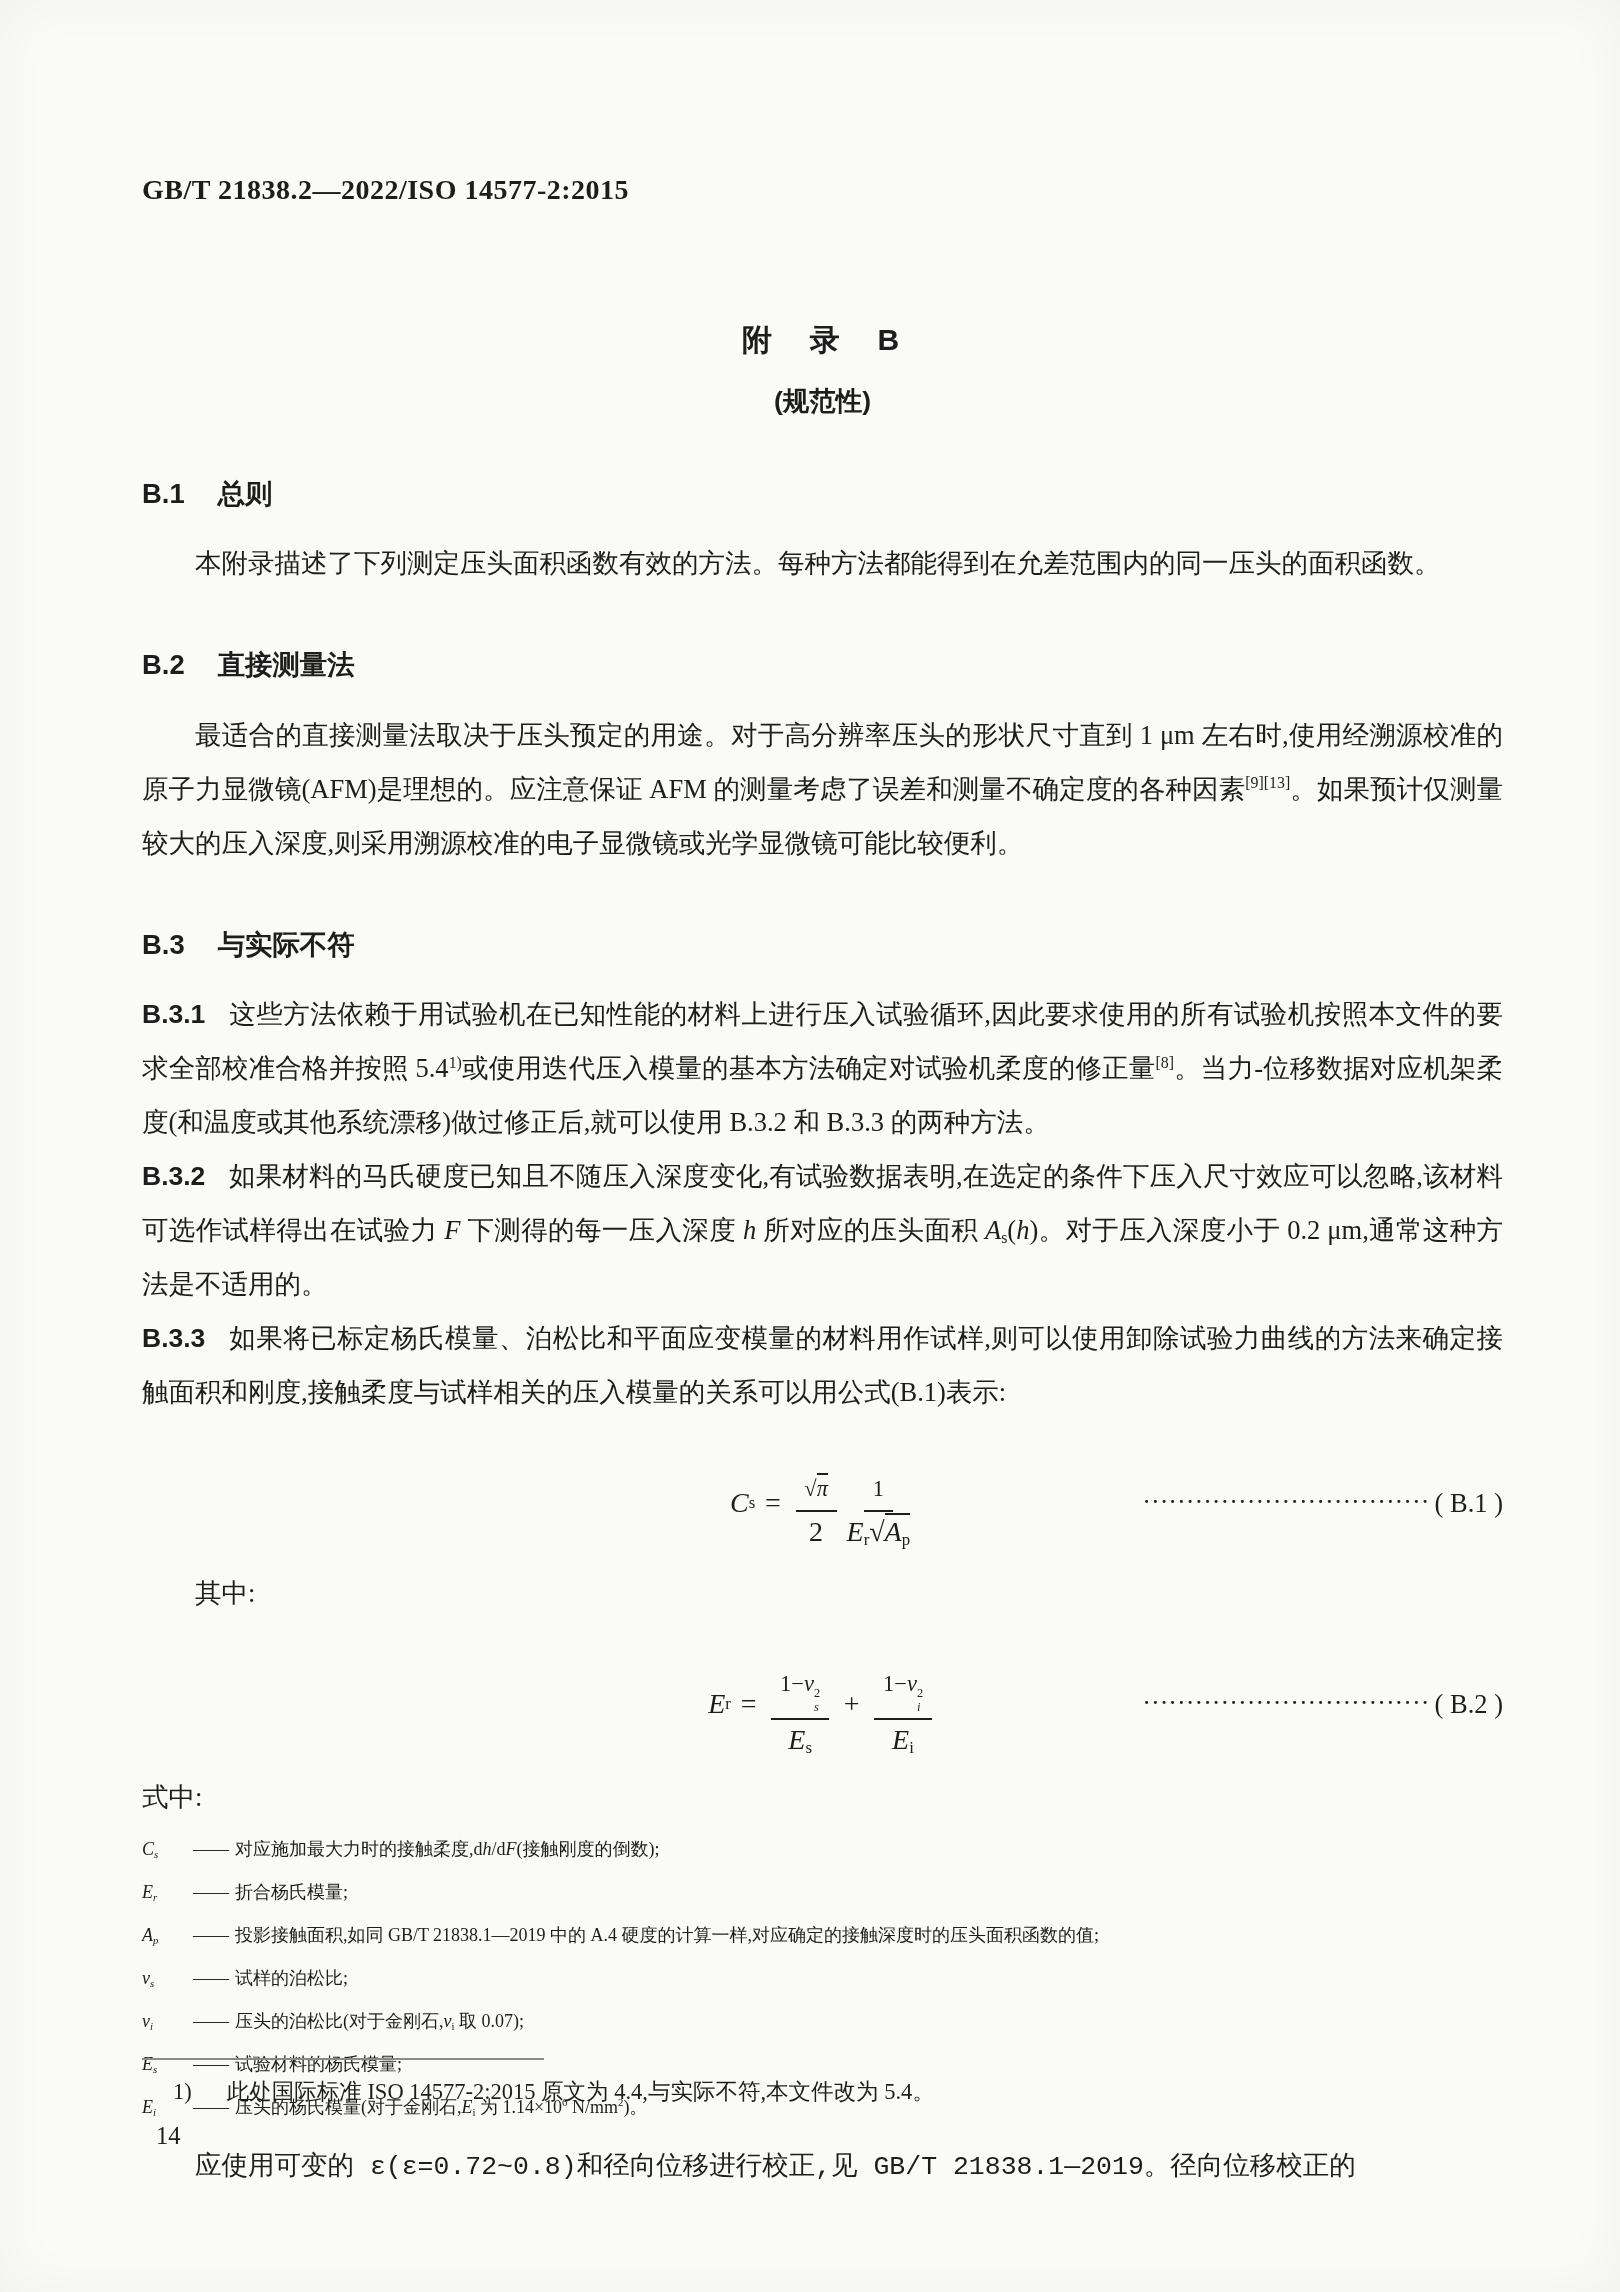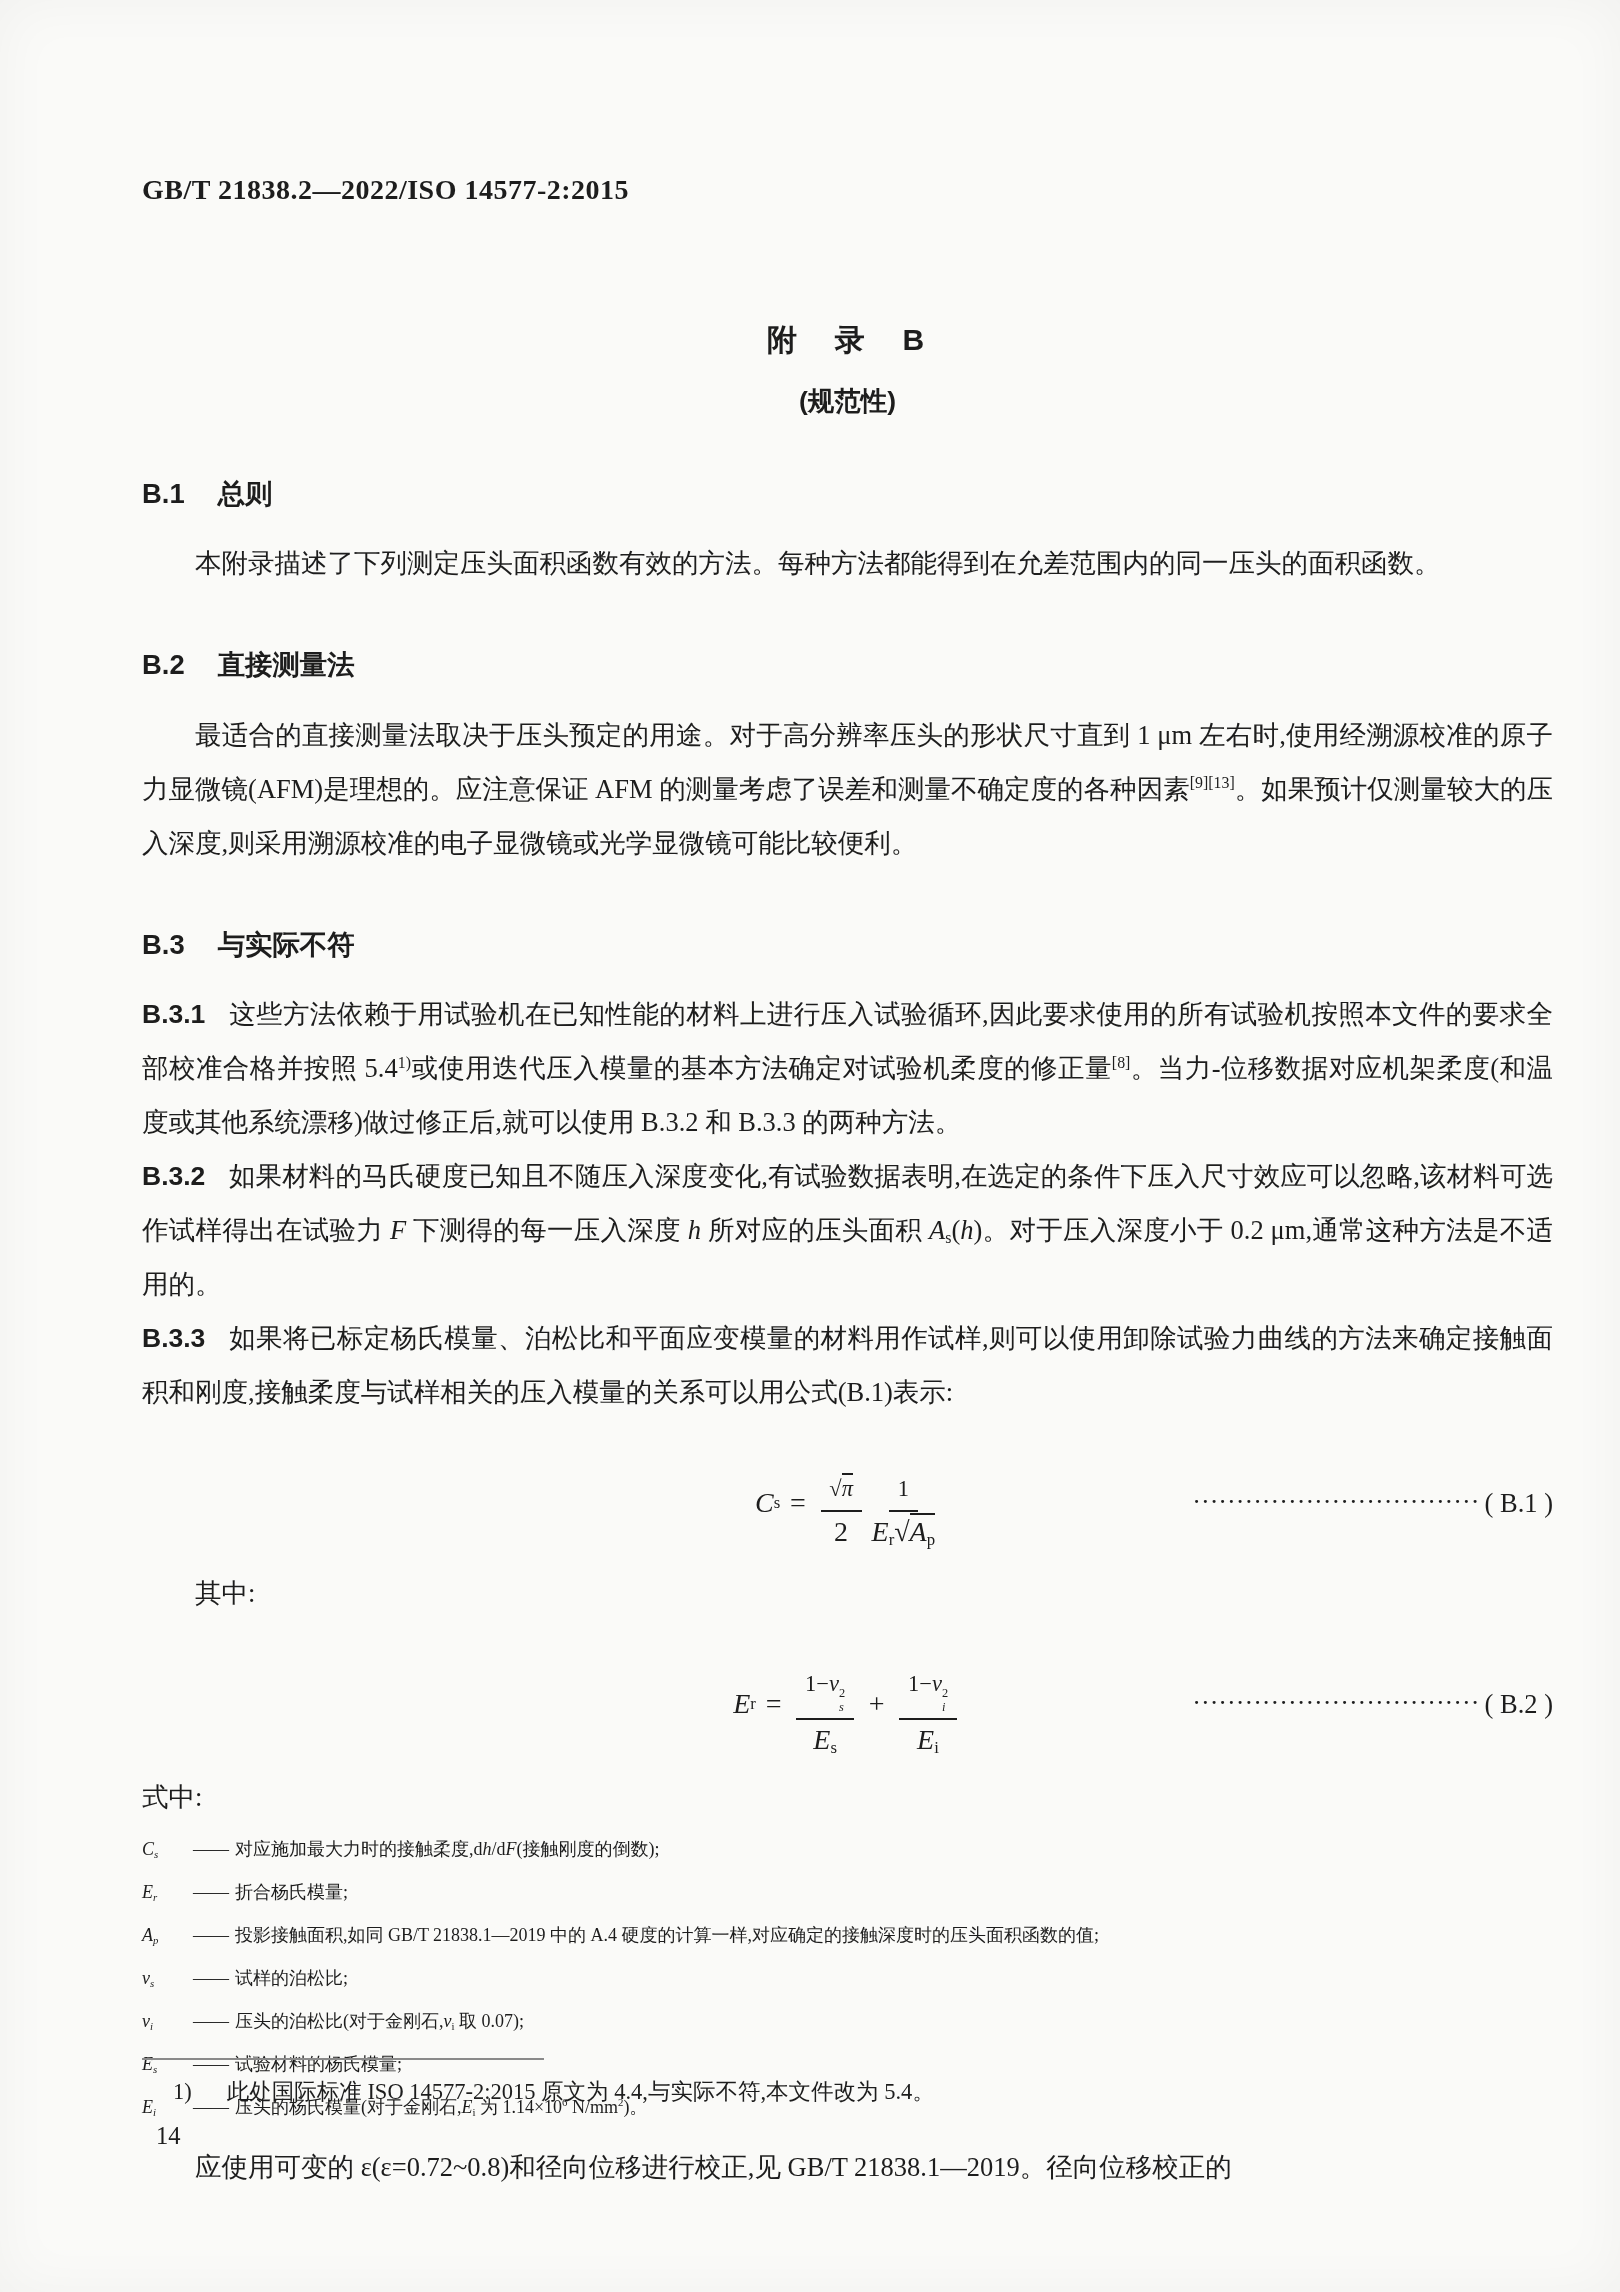--- a/index.html
+++ b/index.html
@@ -2,21 +2,21 @@
 <html lang="zh"><head>
 <meta charset="utf-8">
 <style>
   html,body{margin:0;padding:0;background:#e9e9e7;}
   .page{
     position:relative;
     width:1620px;height:2293px;
     margin:0 auto;
     background:#fafaf8;
     box-sizing:border-box;
-    padding:174px 67px 0 142px;
+    padding:174px 117px 0 142px;
     font-family:"Liberation Serif","DejaVu Serif",serif;
     color:#1d1d1d;
     overflow:hidden;
     box-shadow:inset 0 0 59px rgba(0,0,0,0.04);
   }
   .hdr{
     font-size:28px;font-weight:bold;letter-spacing:0.5px;
     font-family:"Liberation Serif","DejaVu Serif",serif;
   }
   .title-block{
@@ -74,21 +74,21 @@
     position:relative;top:-1px;margin-right:3.9px;
   }
   .where{margin-top:5.9px;font-size:26.5px;line-height:54px;text-indent:53px;}
   .legend{margin-top:7.8px;font-size:26.5px;line-height:54px;}
   
   .defs{margin-top:3.9px;}
   .def{display:flex;align-items:flex-start;font-size:18px;line-height:43px;}
   .def .ds{min-width:51px;font-style:italic;white-space:nowrap;}
   .def .dd{margin-right:5.9px;white-space:nowrap;font-style:normal;}
   .def .dt{flex:1;text-align:justify;}
-  p.closing{margin-top:11.8px;font-size:26.5px;line-height:54px;text-indent:53px;text-align:justify;}
+  p.closing{margin-top:11.8px;font-size:26.5px;line-height:54px;text-indent:53px;text-align:justify;font-family:Liberation Mono, monospace;}
   
   .fn-area{position:absolute;left:142px;right:139px;top:2058px;}
   .fn-rule{width:402px;border-top:2px solid #8a8a8a;}
   .fn{
     margin-top:13.7px;padding-left:31px;
     font-size:22.5px;line-height:35px;
     display:flex;
   }
   .fn .fnm{margin-right:35px;white-space:nowrap;}
   .pagenum{position:absolute;left:156px;top:2122px;font-size:24.5px;}

